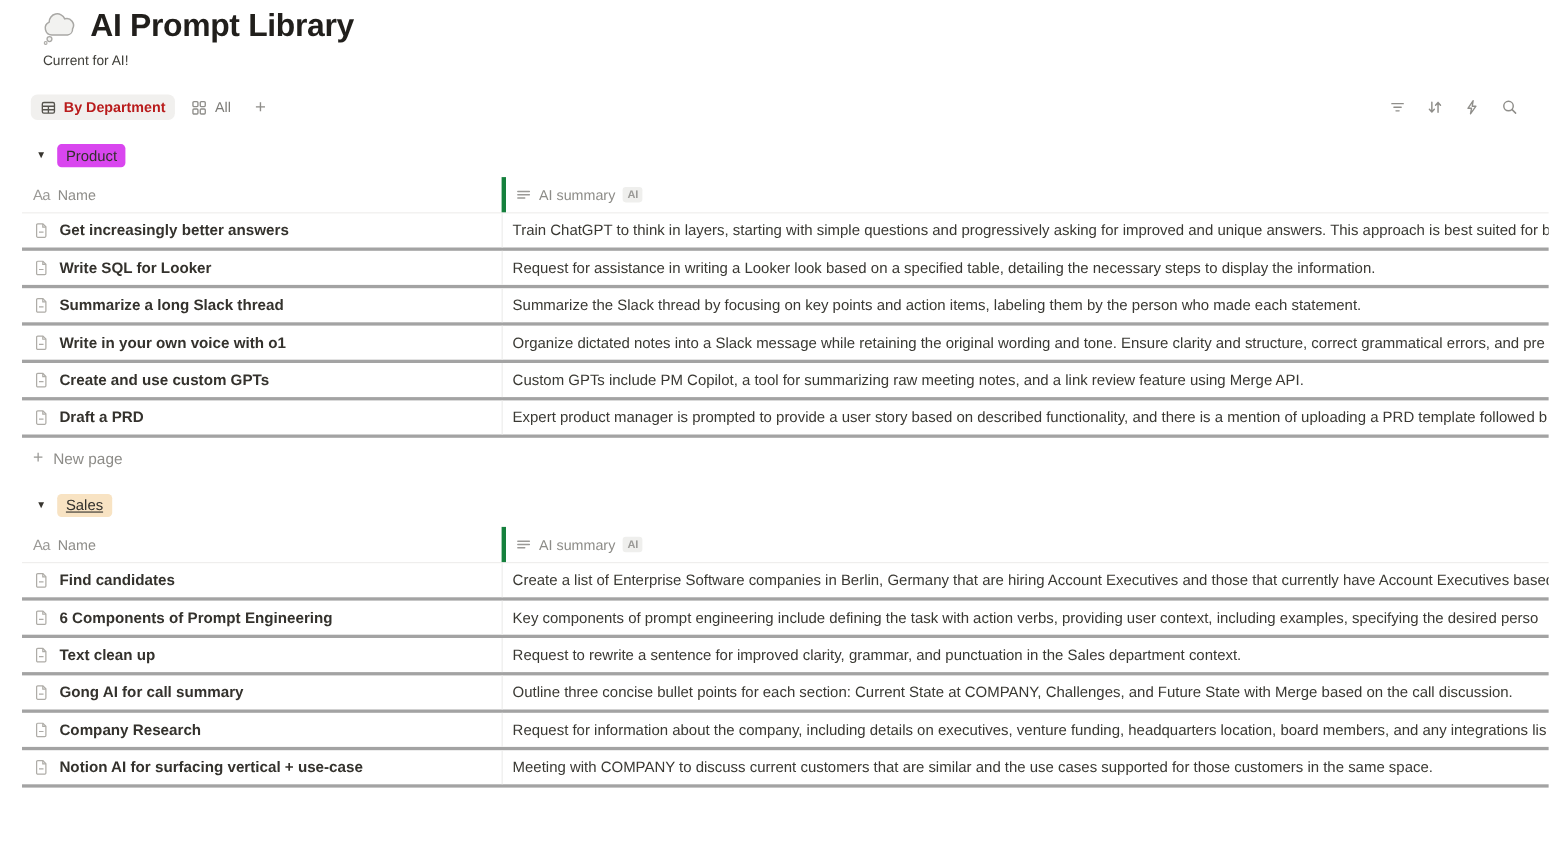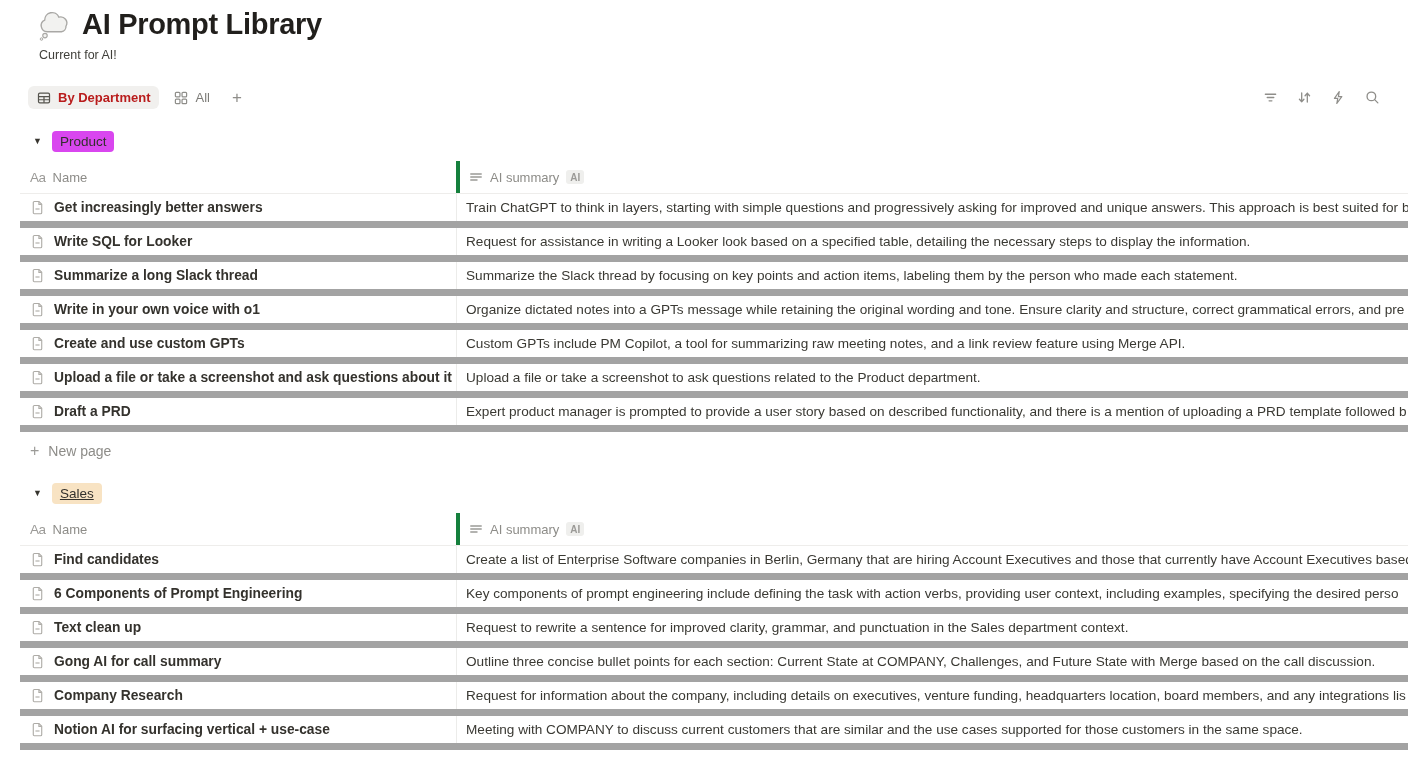--- a/index.html
+++ b/index.html
@@ -19,21 +19,21 @@
 .aicon{cursor:pointer}
 .group{margin-top:22px}
 .group-head{display:flex;align-items:center;gap:10px;margin-left:33px}
 .toggle{font-size:9px;color:#37352f;cursor:pointer;line-height:1}
 .gbadge{font-size:13.5px;font-weight:500;color:#32302c;padding:2px 8px;border-radius:4px;line-height:17px;cursor:pointer}
 .thead{display:grid;grid-template-columns:436px 1fr;margin-left:20px;margin-top:9px;height:33px;border-bottom:1px solid #eeedeb;color:#8d8c88;font-size:13px}
 .th{display:flex;align-items:center;gap:7px;padding-left:10px;cursor:pointer}
 .th.sum{border-left:4px solid #15803d;padding-left:9px}
 .aa{font-size:13.5px;color:#9b9a97;font-weight:500;letter-spacing:-.5px}
 .ai-pill{font-size:10px;color:#9b9a97;background:#efefed;border-radius:3px;padding:1.5px 4px;font-weight:700}
-.trow{display:grid;grid-template-columns:436px 1fr;margin-left:20px;height:34px;border-bottom:7px solid #a3a3a3}
+.trow{display:grid;grid-template-columns:436px 1fr;margin-left:20px;height:34px;border-bottom:3px solid #a3a3a3}
 .cname{display:flex;align-items:center;gap:9px;padding-left:10px;overflow:hidden;white-space:nowrap;cursor:pointer}
 .cname .txt{font-size:13.8px;font-weight:600;color:#34322d}
 .csum{display:flex;align-items:center;border-left:1px solid #ececea;padding:0 6px 0 9px;font-size:13.6px;color:#3a3933;overflow:hidden;white-space:nowrap;cursor:text}
 .newpage{display:flex;align-items:center;gap:9px;margin-left:20px;height:37px;padding-left:10px;color:#8d8c88;font-size:14px;cursor:pointer}
 .newpage .plus{font-size:16px;line-height:1;color:#9b9a97}
 </style>
 </head>
 <body>
 
 <svg width="0" height="0" style="position:absolute">
@@ -165,39 +165,30 @@
       </div>
     <div class="csum">Summarize the Slack thread by focusing on key points and action items, labeling them by the person who made each statement.</div>
   </div>
   <div class="trow">
     <div class="cname">
         <svg width="15" height="15">
           <use href="#sym-page"></use>
         </svg>
         <span class="txt">Write in your own voice with o1</span>
       </div>
-    <div class="csum">Organize dictated notes into a GPTs message while retaining the original wording and tone. Ensure clarity and structure, correct grammatical errors, and pre</div>
+    <div class="csum">Organize dictated notes into a Slack message while retaining the original wording and tone. Ensure clarity and structure, correct grammatical errors, and pre</div>
   </div>
   <div class="trow">
     <div class="cname">
         <svg width="15" height="15">
           <use href="#sym-page"></use>
         </svg>
         <span class="txt">Create and use custom GPTs</span>
       </div>
     <div class="csum">Custom GPTs include PM Copilot, a tool for summarizing raw meeting notes, and a link review feature using Merge API.</div>
-  </div>
-  <div class="trow">
-    <div class="cname">
-        <svg width="15" height="15">
-          <use href="#sym-page"></use>
-        </svg>
-        <span class="txt">Upload a file or take a screenshot and ask questions about it</span>
-      </div>
-    <div class="csum">Upload a file or take a screenshot to ask questions related to the Product department.</div>
   </div>
   <div class="trow">
     <div class="cname">
         <svg width="15" height="15">
           <use href="#sym-page"></use>
         </svg>
         <span class="txt">Draft a PRD</span>
       </div>
     <div class="csum">Expert product manager is prompted to provide a user story based on described functionality, and there is a mention of uploading a PRD template followed b</div>
   </div>

